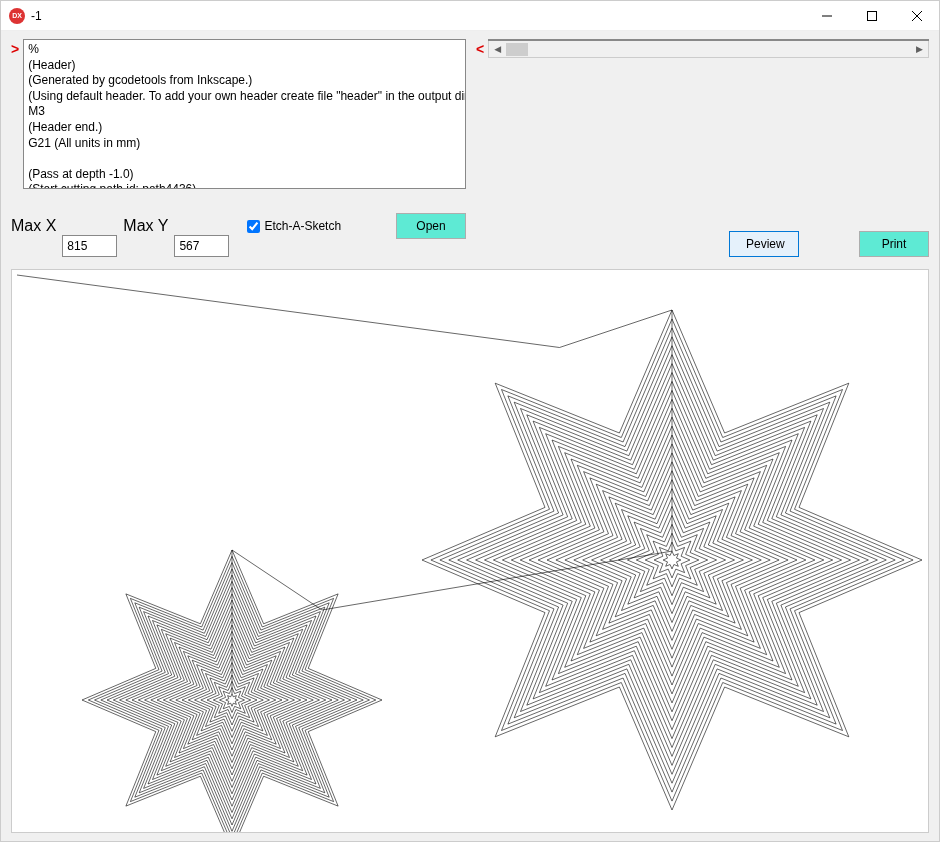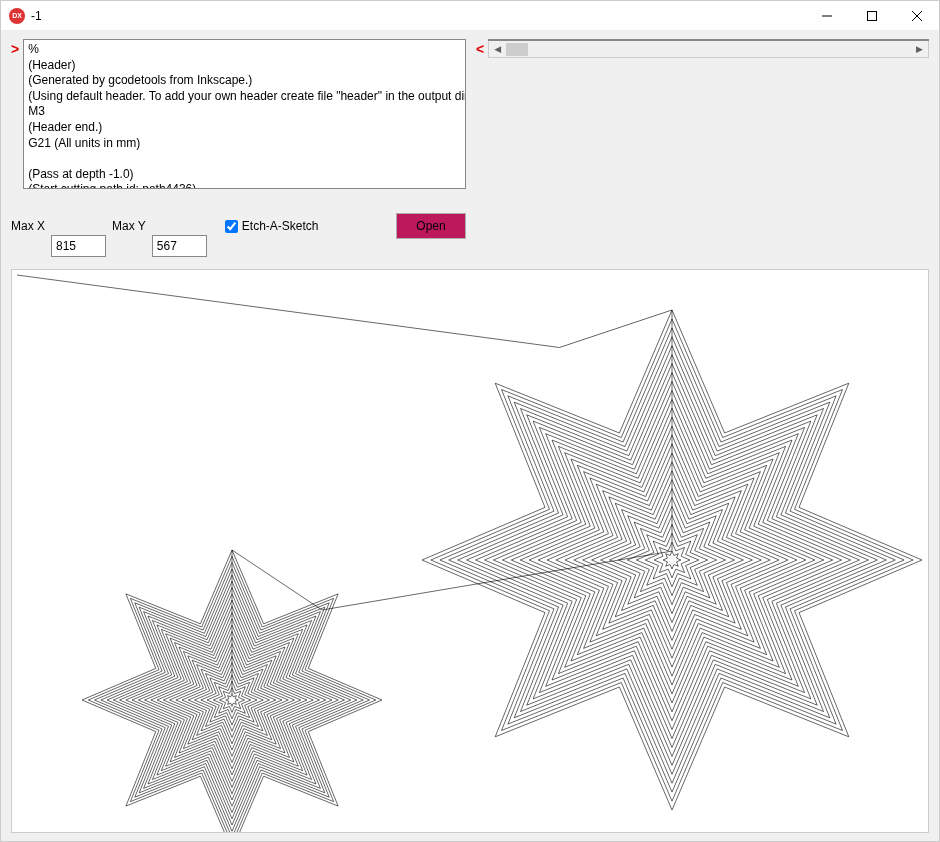--- a/index.html
+++ b/index.html
@@ -24,25 +24,25 @@
 .marker { color: #d00; font-weight: bold; font-size: 14px; margin-right: 4px; margin-top: 2px; }
 .code-area { flex: 1; height: 150px; background: #fff; border: 1px solid #888; font-family: "Segoe UI", sans-serif; font-size: 12px; padding: 2px 4px; resize: none; overflow-y: scroll; line-height: 1.3; white-space: pre; }
 
 .black-panel { flex: 1; height: 133px; background: #000; border: 1px solid #888; margin-left: 14px; }
 .hscroll { height: 17px; background: #f0f0f0; border: 1px solid #ccc; border-top: none; margin-left: 14px; display: flex; align-items: center; }
 .hscroll .arrow { width: 17px; height: 15px; display: flex; align-items: center; justify-content: center; color: #606060; cursor: pointer; font-size: 9px; }
 .hscroll .thumb { width: 22px; height: 13px; background: #cdcdcd; margin-left: 0; }
 .hscroll .track { flex: 1; }
 
 .controls-row { display: flex; align-items: center; margin-top: 6px; gap: 6px; }
-.lbl { font-size: 12px; }
+.lbl { font-size: 16px; }
 .txt-input { width: 55px; height: 22px; border: 1px solid #888; background: #fff; padding: 2px 4px; font-size: 12px; margin-top: 40px; }
 .chk { display: flex; align-items: flex-end; gap: 4px; margin-left: 12px; }
 .chk input { width: 13px; height: 13px; }
-.btn { height: 26px; padding: 0 16px; background: #be185d; border: 1px solid #adadad; cursor: pointer; font-size: 12px; }
+.btn { height: 26px; padding: 0 16px; background: #5eead4; border: 1px solid #adadad; cursor: pointer; font-size: 12px; }
 .btn.open { width: 70px; margin-left: auto; }
 .btn.highlight { border: 1px solid #0078d7; background: #e5f1fb; }
 .right-controls { display: flex; gap: 60px; margin-top: 6px; justify-content: flex-end; }
 .right-controls .btn { width: 70px; }
 
 .canvas-area { flex: 1; background: #fff; border: 1px solid #ccc; position: relative; overflow: hidden; margin-top: 4px; }
 .canvas-area svg { position: absolute; top: 0; left: 0; }
 </style>
 </head>
 <body>
@@ -110,20 +110,24 @@
           <div style="flex:1;display:flex;flex-direction:column">
             <div class="black-panel" style="margin-left:0"></div>
             <div class="hscroll" style="margin-left:0">
               <div class="arrow">◀</div>
               <div class="thumb"></div>
               <div class="track"></div>
               <div class="arrow">▶</div>
             </div>
           </div>
         </div>
+        <div class="right-controls">
+          <button class="btn highlight">Peview</button>
+          <button class="btn">Print</button>
+        </div>
       </div>
 
     </div>
 
     <div class="canvas-area">
       <svg id="drawing" width="920" height="600" viewBox="0 0 920 600">
         <g stroke="#000" stroke-width="0.6" fill="none">
             <path d="M 5 5 L 547.5 77.5 L660.0 40.0 L712.6 163.0 L836.8 113.2 L787.0 237.4 L910.0 290.0 L787.0 342.6 L836.8 466.8 L712.6 417.0 L660.0 540.0 L607.4 417.0 L483.2 466.8 L533.0 342.6 L410.0 290.0 L533.0 237.4 L483.2 113.2 L607.4 163.0 L660.0 40.0 L660.0 48.9 L710.7 167.5 L830.5 119.5 L782.5 239.3 L901.1 290.0 L782.5 340.7 L830.5 460.5 L710.7 412.5 L660.0 531.1 L609.3 412.5 L489.5 460.5 L537.5 340.7 L418.9 290.0 L537.5 239.3 L489.5 119.5 L609.3 167.5 L660.0 48.9 L660.0 57.9 L708.9 172.0 L824.1 125.9 L778.0 241.1 L892.1 290.0 L778.0 338.9 L824.1 454.1 L708.9 408.0 L660.0 522.1 L611.1 408.0 L495.9 454.1 L542.0 338.9 L427.9 290.0 L542.0 241.1 L495.9 125.9 L611.1 172.0 L660.0 57.9 L660.0 66.8 L707.0 176.6 L817.8 132.2 L773.4 243.0 L883.2 290.0 L773.4 337.0 L817.8 447.8 L707.0 403.4 L660.0 513.2 L613.0 403.4 L502.2 447.8 L546.6 337.0 L436.8 290.0 L546.6 243.0 L502.2 132.2 L613.0 176.6 L660.0 66.8 L660.0 75.7 L705.1 181.1 L811.5 138.5 L768.9 244.9 L874.3 290.0 L768.9 335.1 L811.5 441.5 L705.1 398.9 L660.0 504.3 L614.9 398.9 L508.5 441.5 L551.1 335.1 L445.7 290.0 L551.1 244.9 L508.5 138.5 L614.9 181.1 L660.0 75.7 L660.0 84.6 L703.2 185.7 L805.2 144.8 L764.3 246.8 L865.4 290.0 L764.3 333.2 L805.2 435.2 L703.2 394.3 L660.0 495.4 L616.8 394.3 L514.8 435.2 L555.7 333.2 L454.6 290.0 L555.7 246.8 L514.8 144.8 L616.8 185.7 L660.0 84.6 L660.0 93.6 L701.3 190.2 L798.9 151.1 L759.8 248.7 L856.4 290.0 L759.8 331.3 L798.9 428.9 L701.3 389.8 L660.0 486.4 L618.7 389.8 L521.1 428.9 L560.2 331.3 L463.6 290.0 L560.2 248.7 L521.1 151.1 L618.7 190.2 L660.0 93.6 L660.0 102.5 L699.5 194.7 L792.6 157.4 L755.3 250.5 L847.5 290.0 L755.3 329.5 L792.6 422.6 L699.5 385.3 L660.0 477.5 L620.5 385.3 L527.4 422.6 L564.7 329.5 L472.5 290.0 L564.7 250.5 L527.4 157.4 L620.5 194.7 L660.0 102.5 L660.0 111.4 L697.6 199.3 L786.3 163.7 L750.7 252.4 L838.6 290.0 L750.7 327.6 L786.3 416.3 L697.6 380.7 L660.0 468.6 L622.4 380.7 L533.7 416.3 L569.3 327.6 L481.4 290.0 L569.3 252.4 L533.7 163.7 L622.4 199.3 L660.0 111.4 L660.0 120.4 L695.7 203.8 L780.0 170.0 L746.2 254.3 L829.6 290.0 L746.2 325.7 L780.0 410.0 L695.7 376.2 L660.0 459.6 L624.3 376.2 L540.0 410.0 L573.8 325.7 L490.4 290.0 L573.8 254.3 L540.0 170.0 L624.3 203.8 L660.0 120.4 L660.0 129.3 L693.8 208.3 L773.6 176.4 L741.7 256.2 L820.7 290.0 L741.7 323.8 L773.6 403.6 L693.8 371.7 L660.0 450.7 L626.2 371.7 L546.4 403.6 L578.3 323.8 L499.3 290.0 L578.3 256.2 L546.4 176.4 L626.2 208.3 L660.0 129.3 L660.0 138.2 L691.9 212.9 L767.3 182.7 L737.1 258.1 L811.8 290.0 L737.1 321.9 L767.3 397.3 L691.9 367.1 L660.0 441.8 L628.1 367.1 L552.7 397.3 L582.9 321.9 L508.2 290.0 L582.9 258.1 L552.7 182.7 L628.1 212.9 L660.0 138.2 L660.0 147.1 L690.1 217.4 L761.0 189.0 L732.6 259.9 L802.9 290.0 L732.6 320.1 L761.0 391.0 L690.1 362.6 L660.0 432.9 L629.9 362.6 L559.0 391.0 L587.4 320.1 L517.1 290.0 L587.4 259.9 L559.0 189.0 L629.9 217.4 L660.0 147.1 L660.0 156.1 L688.2 221.9 L754.7 195.3 L728.1 261.8 L793.9 290.0 L728.1 318.2 L754.7 384.7 L688.2 358.1 L660.0 423.9 L631.8 358.1 L565.3 384.7 L591.9 318.2 L526.1 290.0 L591.9 261.8 L565.3 195.3 L631.8 221.9 L660.0 156.1 L660.0 165.0 L686.3 226.5 L748.4 201.6 L723.5 263.7 L785.0 290.0 L723.5 316.3 L748.4 378.4 L686.3 353.5 L660.0 415.0 L633.7 353.5 L571.6 378.4 L596.5 316.3 L535.0 290.0 L596.5 263.7 L571.6 201.6 L633.7 226.5 L660.0 165.0 L660.0 173.9 L684.4 231.0 L742.1 207.9 L719.0 265.6 L776.1 290.0 L719.0 314.4 L742.1 372.1 L684.4 349.0 L660.0 406.1 L635.6 349.0 L577.9 372.1 L601.0 314.4 L543.9 290.0 L601.0 265.6 L577.9 207.9 L635.6 231.0 L660.0 173.9 L660.0 182.9 L682.6 235.6 L735.8 214.2 L714.4 267.4 L767.1 290.0 L714.4 312.6 L735.8 365.8 L682.6 344.4 L660.0 397.1 L637.4 344.4 L584.2 365.8 L605.6 312.6 L552.9 290.0 L605.6 267.4 L584.2 214.2 L637.4 235.6 L660.0 182.9 L660.0 191.8 L680.7 240.1 L729.4 220.6 L709.9 269.3 L758.2 290.0 L709.9 310.7 L729.4 359.4 L680.7 339.9 L660.0 388.2 L639.3 339.9 L590.6 359.4 L610.1 310.7 L561.8 290.0 L610.1 269.3 L590.6 220.6 L639.3 240.1 L660.0 191.8 L660.0 200.7 L678.8 244.6 L723.1 226.9 L705.4 271.2 L749.3 290.0 L705.4 308.8 L723.1 353.1 L678.8 335.4 L660.0 379.3 L641.2 335.4 L596.9 353.1 L614.6 308.8 L570.7 290.0 L614.6 271.2 L596.9 226.9 L641.2 244.6 L660.0 200.7 L660.0 209.6 L676.9 249.2 L716.8 233.2 L700.8 273.1 L740.4 290.0 L700.8 306.9 L716.8 346.8 L676.9 330.8 L660.0 370.4 L643.1 330.8 L603.2 346.8 L619.2 306.9 L579.6 290.0 L619.2 273.1 L603.2 233.2 L643.1 249.2 L660.0 209.6 L660.0 218.6 L675.0 253.7 L710.5 239.5 L696.3 275.0 L731.4 290.0 L696.3 305.0 L710.5 340.5 L675.0 326.3 L660.0 361.4 L645.0 326.3 L609.5 340.5 L623.7 305.0 L588.6 290.0 L623.7 275.0 L609.5 239.5 L645.0 253.7 L660.0 218.6 L660.0 227.5 L673.2 258.2 L704.2 245.8 L691.8 276.8 L722.5 290.0 L691.8 303.2 L704.2 334.2 L673.2 321.8 L660.0 352.5 L646.8 321.8 L615.8 334.2 L628.2 303.2 L597.5 290.0 L628.2 276.8 L615.8 245.8 L646.8 258.2 L660.0 227.5 L660.0 236.4 L671.3 262.8 L697.9 252.1 L687.2 278.7 L713.6 290.0 L687.2 301.3 L697.9 327.9 L671.3 317.2 L660.0 343.6 L648.7 317.2 L622.1 327.9 L632.8 301.3 L606.4 290.0 L632.8 278.7 L622.1 252.1 L648.7 262.8 L660.0 236.4 L660.0 245.4 L669.4 267.3 L691.6 258.4 L682.7 280.6 L704.6 290.0 L682.7 299.4 L691.6 321.6 L669.4 312.7 L660.0 334.6 L650.6 312.7 L628.4 321.6 L637.3 299.4 L615.4 290.0 L637.3 280.6 L628.4 258.4 L650.6 267.3 L660.0 245.4 L660.0 254.3 L667.5 271.9 L685.3 264.7 L678.1 282.5 L695.7 290.0 L678.1 297.5 L685.3 315.3 L667.5 308.1 L660.0 325.7 L652.5 308.1 L634.7 315.3 L641.9 297.5 L624.3 290.0 L641.9 282.5 L634.7 264.7 L652.5 271.9 L660.0 254.3 L660.0 263.2 L665.6 276.4 L678.9 271.1 L673.6 284.4 L686.8 290.0 L673.6 295.6 L678.9 308.9 L665.6 303.6 L660.0 316.8 L654.4 303.6 L641.1 308.9 L646.4 295.6 L633.2 290.0 L646.4 284.4 L641.1 271.1 L654.4 276.4 L660.0 263.2 L660.0 272.1 L663.8 280.9 L672.6 277.4 L669.1 286.2 L677.9 290.0 L669.1 293.8 L672.6 302.6 L663.8 299.1 L660.0 307.9 L656.2 299.1 L647.4 302.6 L650.9 293.8 L642.1 290.0 L650.9 286.2 L647.4 277.4 L656.2 280.9 L660.0 272.1 L660.0 281.1 L661.9 285.5 L666.3 283.7 L664.5 288.1 L668.9 290.0 L664.5 291.9 L666.3 296.3 L661.9 294.5 L660.0 298.9 L658.1 294.5 L653.7 296.3 L655.5 291.9 L651.1 290.0 L655.5 288.1 L653.7 283.7 L658.1 285.5 L660.0 281.1 L 310 340 L220.0 280.0 L251.6 353.8 L326.1 323.9 L296.2 398.4 L370.0 430.0 L296.2 461.6 L326.1 536.1 L251.6 506.2 L220.0 580.0 L188.4 506.2 L113.9 536.1 L143.8 461.6 L70.0 430.0 L143.8 398.4 L113.9 323.9 L188.4 353.8 L220.0 280.0 L220.0 286.3 L250.3 357.0 L321.6 328.4 L293.0 399.7 L363.8 430.0 L293.0 460.3 L321.6 531.6 L250.3 503.0 L220.0 573.8 L189.7 503.0 L118.4 531.6 L147.0 460.3 L76.3 430.0 L147.0 399.7 L118.4 328.4 L189.7 357.0 L220.0 286.3 L220.0 292.5 L248.9 360.1 L317.2 332.8 L289.9 401.1 L357.5 430.0 L289.9 458.9 L317.2 527.2 L248.9 499.9 L220.0 567.5 L191.1 499.9 L122.8 527.2 L150.1 458.9 L82.5 430.0 L150.1 401.1 L122.8 332.8 L191.1 360.1 L220.0 292.5 L220.0 298.8 L247.6 363.3 L312.8 337.2 L286.7 402.4 L351.3 430.0 L286.7 457.6 L312.8 522.8 L247.6 496.7 L220.0 561.3 L192.4 496.7 L127.2 522.8 L153.3 457.6 L88.8 430.0 L153.3 402.4 L127.2 337.2 L192.4 363.3 L220.0 298.8 L220.0 305.0 L246.3 366.5 L308.4 341.6 L283.5 403.7 L345.0 430.0 L283.5 456.3 L308.4 518.4 L246.3 493.5 L220.0 555.0 L193.7 493.5 L131.6 518.4 L156.5 456.3 L95.0 430.0 L156.5 403.7 L131.6 341.6 L193.7 366.5 L220.0 305.0 L220.0 311.3 L245.0 369.7 L304.0 346.0 L280.3 405.0 L338.8 430.0 L280.3 455.0 L304.0 514.0 L245.0 490.3 L220.0 548.8 L195.0 490.3 L136.0 514.0 L159.7 455.0 L101.3 430.0 L159.7 405.0 L136.0 346.0 L195.0 369.7 L220.0 311.3 L220.0 317.5 L243.7 372.8 L299.5 350.5 L277.2 406.3 L332.5 430.0 L277.2 453.7 L299.5 509.5 L243.7 487.2 L220.0 542.5 L196.3 487.2 L140.5 509.5 L162.8 453.7 L107.5 430.0 L162.8 406.3 L140.5 350.5 L196.3 372.8 L220.0 317.5 L220.0 323.8 L242.4 376.0 L295.1 354.9 L274.0 407.6 L326.3 430.0 L274.0 452.4 L295.1 505.1 L242.4 484.0 L220.0 536.3 L197.6 484.0 L144.9 505.1 L166.0 452.4 L113.8 430.0 L166.0 407.6 L144.9 354.9 L197.6 376.0 L220.0 323.8 L220.0 330.0 L241.0 379.2 L290.7 359.3 L270.8 409.0 L320.0 430.0 L270.8 451.0 L290.7 500.7 L241.0 480.8 L220.0 530.0 L199.0 480.8 L149.3 500.7 L169.2 451.0 L120.0 430.0 L169.2 409.0 L149.3 359.3 L199.0 379.2 L220.0 330.0 L220.0 336.3 L239.7 382.4 L286.3 363.7 L267.6 410.3 L313.8 430.0 L267.6 449.7 L286.3 496.3 L239.7 477.6 L220.0 523.8 L200.3 477.6 L153.7 496.3 L172.4 449.7 L126.3 430.0 L172.4 410.3 L153.7 363.7 L200.3 382.4 L220.0 336.3 L220.0 342.5 L238.4 385.5 L281.9 368.1 L264.5 411.6 L307.5 430.0 L264.5 448.4 L281.9 491.9 L238.4 474.5 L220.0 517.5 L201.6 474.5 L158.1 491.9 L175.5 448.4 L132.5 430.0 L175.5 411.6 L158.1 368.1 L201.6 385.5 L220.0 342.5 L220.0 348.8 L237.1 388.7 L277.5 372.5 L261.3 412.9 L301.3 430.0 L261.3 447.1 L277.5 487.5 L237.1 471.3 L220.0 511.3 L202.9 471.3 L162.5 487.5 L178.7 447.1 L138.8 430.0 L178.7 412.9 L162.5 372.5 L202.9 388.7 L220.0 348.8 L220.0 355.0 L235.8 391.9 L273.0 377.0 L258.1 414.2 L295.0 430.0 L258.1 445.8 L273.0 483.0 L235.8 468.1 L220.0 505.0 L204.2 468.1 L167.0 483.0 L181.9 445.8 L145.0 430.0 L181.9 414.2 L167.0 377.0 L204.2 391.9 L220.0 355.0 L220.0 361.3 L234.5 395.1 L268.6 381.4 L254.9 415.5 L288.8 430.0 L254.9 444.5 L268.6 478.6 L234.5 464.9 L220.0 498.8 L205.5 464.9 L171.4 478.6 L185.1 444.5 L151.3 430.0 L185.1 415.5 L171.4 381.4 L205.5 395.1 L220.0 361.3 L220.0 367.5 L233.2 398.2 L264.2 385.8 L251.8 416.8 L282.5 430.0 L251.8 443.2 L264.2 474.2 L233.2 461.8 L220.0 492.5 L206.8 461.8 L175.8 474.2 L188.2 443.2 L157.5 430.0 L188.2 416.8 L175.8 385.8 L206.8 398.2 L220.0 367.5 L220.0 373.8 L231.8 401.4 L259.8 390.2 L248.6 418.2 L276.3 430.0 L248.6 441.8 L259.8 469.8 L231.8 458.6 L220.0 486.3 L208.2 458.6 L180.2 469.8 L191.4 441.8 L163.8 430.0 L191.4 418.2 L180.2 390.2 L208.2 401.4 L220.0 373.8 L220.0 380.0 L230.5 404.6 L255.4 394.6 L245.4 419.5 L270.0 430.0 L245.4 440.5 L255.4 465.4 L230.5 455.4 L220.0 480.0 L209.5 455.4 L184.6 465.4 L194.6 440.5 L170.0 430.0 L194.6 419.5 L184.6 394.6 L209.5 404.6 L220.0 380.0 L220.0 386.3 L229.2 407.8 L250.9 399.1 L242.2 420.8 L263.8 430.0 L242.2 439.2 L250.9 460.9 L229.2 452.2 L220.0 473.8 L210.8 452.2 L189.1 460.9 L197.8 439.2 L176.3 430.0 L197.8 420.8 L189.1 399.1 L210.8 407.8 L220.0 386.3 L220.0 392.5 L227.9 410.9 L246.5 403.5 L239.1 422.1 L257.5 430.0 L239.1 437.9 L246.5 456.5 L227.9 449.1 L220.0 467.5 L212.1 449.1 L193.5 456.5 L200.9 437.9 L182.5 430.0 L200.9 422.1 L193.5 403.5 L212.1 410.9 L220.0 392.5 L220.0 398.8 L226.6 414.1 L242.1 407.9 L235.9 423.4 L251.3 430.0 L235.9 436.6 L242.1 452.1 L226.6 445.9 L220.0 461.3 L213.4 445.9 L197.9 452.1 L204.1 436.6 L188.8 430.0 L204.1 423.4 L197.9 407.9 L213.4 414.1 L220.0 398.8 L220.0 405.0 L225.3 417.3 L237.7 412.3 L232.7 424.7 L245.0 430.0 L232.7 435.3 L237.7 447.7 L225.3 442.7 L220.0 455.0 L214.7 442.7 L202.3 447.7 L207.3 435.3 L195.0 430.0 L207.3 424.7 L202.3 412.3 L214.7 417.3 L220.0 405.0 L220.0 411.3 L223.9 420.5 L233.3 416.7 L229.5 426.1 L238.8 430.0 L229.5 433.9 L233.3 443.3 L223.9 439.5 L220.0 448.8 L216.1 439.5 L206.7 443.3 L210.5 433.9 L201.3 430.0 L210.5 426.1 L206.7 416.7 L216.1 420.5 L220.0 411.3 L220.0 417.5 L222.6 423.6 L228.8 421.2 L226.4 427.4 L232.5 430.0 L226.4 432.6 L228.8 438.8 L222.6 436.4 L220.0 442.5 L217.4 436.4 L211.2 438.8 L213.6 432.6 L207.5 430.0 L213.6 427.4 L211.2 421.2 L217.4 423.6 L220.0 417.5 L220.0 423.8 L221.3 426.8 L224.4 425.6 L223.2 428.7 L226.3 430.0 L223.2 431.3 L224.4 434.4 L221.3 433.2 L220.0 436.3 L218.7 433.2 L215.6 434.4 L216.8 431.3 L213.8 430.0 L216.8 428.7 L215.6 425.6 L218.7 426.8 L220.0 423.8"></path>
           </g>
       </svg>

